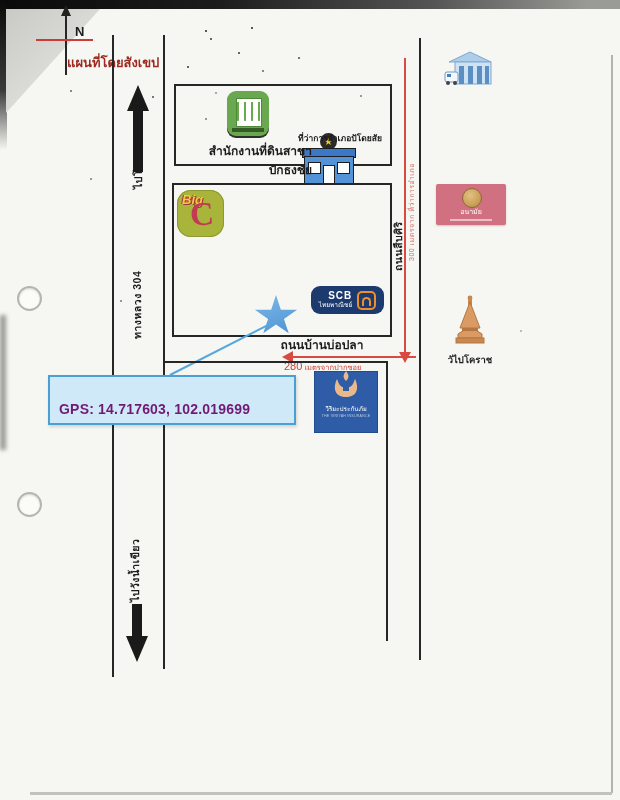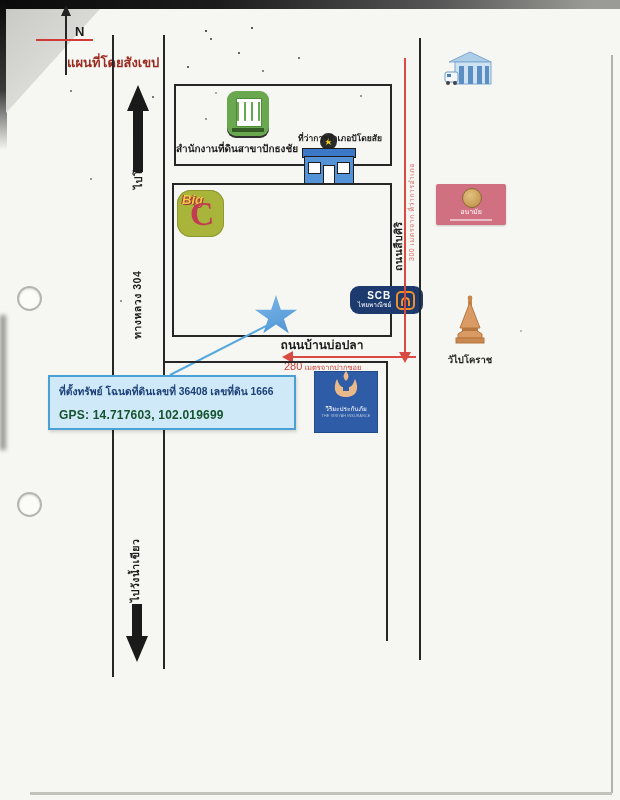--- a/index.html
+++ b/index.html
@@ -36,36 +36,36 @@
   
   .block{border:2px solid #262626;background:transparent;}
   
   .bigc{width:47px;height:47px;background:#a9b43b;border-radius:14px;box-shadow:0 0 0 1px #8e9830 inset;}
   .bigc .big{position:absolute;left:5px;top:2px;font-size:13px;font-style:italic;font-weight:800;
      color:#f3cc3f;text-shadow:1px 1px 0 #a53242,-1px 0 0 #a53242;}
   .bigc .c{position:absolute;left:13px;top:6px;font-size:33px;font-weight:bold;
      font-family:"Liberation Serif",serif;color:#c23a53;transform:rotate(-4deg);}
   
   .scb{width:73px;height:28px;background:#1c3a6e;border-radius:9px;display:flex;
-       align-items:center;justify-content:center;gap:5px;margin-left:39px;}
+       align-items:center;justify-content:center;gap:5px;}
   .scb .txt{text-align:right;color:#fff;line-height:1.05;}
   .scb .en{font-size:10px;font-weight:bold;letter-spacing:1px;}
   .scb .th{font-size:6.5px;}
   .scb .logo{width:15px;height:15px;border:2px solid #ee8f2a;border-radius:5px;position:relative;}
   .scb .logo i{position:absolute;left:3px;top:4px;width:5px;height:7px;border:2px solid #ee8f2a;
       border-bottom:none;border-radius:5px 5px 0 0;}
   
   .star{width:44px;height:42px;background:linear-gradient(160deg,#7db9e8,#4a90d2);
     clip-path:polygon(50% 0%,61% 35%,98% 35%,68% 57%,79% 91%,50% 70%,21% 91%,32% 57%,2% 35%,39% 35%);}
   .leader{height:2px;background:#55a8de;transform-origin:0 50%;}
   
   .infobox{width:226px;background:#cfe9f8;border:2px solid #4a9fd4;padding:7px 9px 6px 9px;
       box-shadow:1px 2px 3px rgba(0,0,0,.15);}
   .infobox .ln{font-size:10.3px;font-weight:bold;color:#1c3f77;line-height:1.62;}
-  .infobox .gps{font-size:12px;font-weight:800;color:#14532d;margin-top:7px;letter-spacing:.2px;}
+  .infobox .gps{font-size:14px;font-weight:800;color:#701a75;margin-top:17px;letter-spacing:.2px;}
   
   .viriyah{width:64px;height:62px;background:#2e5ca6;display:flex;flex-direction:column;
       align-items:center;justify-content:flex-start;box-shadow:0 0 0 1px #234a8a inset;}
   .viriyah .th{font-size:6.4px;color:#fff;margin-top:1px;}
   .viriyah .en{font-size:3.6px;color:#bcc9e0;letter-spacing:.2px;}
   
   .landoffice{width:42px;height:45px;background:#6aa84f;border-radius:9px;position:relative;
       box-shadow:0 2px 0 #2f2f2f;}
   .landoffice .bld{position:absolute;left:9px;top:7px;width:24px;height:27px;background:#fff;
       border:1px solid #4d8a39;
@@ -127,21 +127,21 @@
     <div class="base"></div>
   </div>
   <div class="abs district" style="left:302px;top:88px;">
     <div class="emb">★</div>
     <div class="roof"></div>
     <div class="body"></div>
     <div class="win" style="left:6px;"></div>
     <div class="win" style="left:35px;"></div>
     <div class="door"></div>
   </div>
-  <div class="abs lbl" style="left:176px;top:141px;width:136px;text-align:left;font-size:10px;">สำนักงานที่ดินสาขาปักธงชัย</div>
+  <div class="abs lbl" style="left:176px;top:141px;width:136px;text-align:right;font-size:12px;">สำนักงานที่ดินสาขาปักธงชัย</div>
   <div class="abs lbl" style="left:283px;top:131px;width:114px;text-align:center;font-size:8.5px;">ที่ว่าการอำเภอปัโดยสัย</div>
 
   <div class="abs block" style="left:172px;top:183px;width:216px;height:150px;"></div>
   <div class="abs bigc" style="left:177px;top:190px;">
     <span class="big">Big</span>
     <span class="c">C</span>
   </div>
   <div class="abs scb" style="left:311px;top:286px;">
     <div class="txt">
       <div class="en">SCB</div>
@@ -197,17 +197,16 @@
     <rect x="18" y="2" width="4" height="10" fill="#c9884f"></rect>
     <circle cx="20" cy="4" r="2.4" fill="#c9884f"></circle>
     <polygon points="20,8 30,34 10,34" fill="#d99a63" stroke="#b5763f" stroke-width="1"></polygon>
     <path d="M8 40 Q20 30 32 40 L32 44 L8 44 Z" fill="#d99a63" stroke="#b5763f"></path>
     <rect x="6" y="44" width="28" height="5" fill="#c9884f" stroke="#b5763f"></rect>
     <rect x="12" y="34" width="16" height="3" fill="#b5763f"></rect>
   </svg>
   <div class="abs lbl" style="left:444px;top:352px;width:52px;text-align:center;font-size:9.5px;">วัไปโคราช</div>
 
   <div class="abs infobox" style="left:48px;top:375px;">
-    <div class="ln">ที่ตั้งทรัพย์ โฉนดที่ดินเลขที่ 36408 เลขที่ดิน 1666</div>
     <div class="gps">GPS: 14.717603, 102.019699</div>
   </div>
 
 </div>
 
 </body></html>

